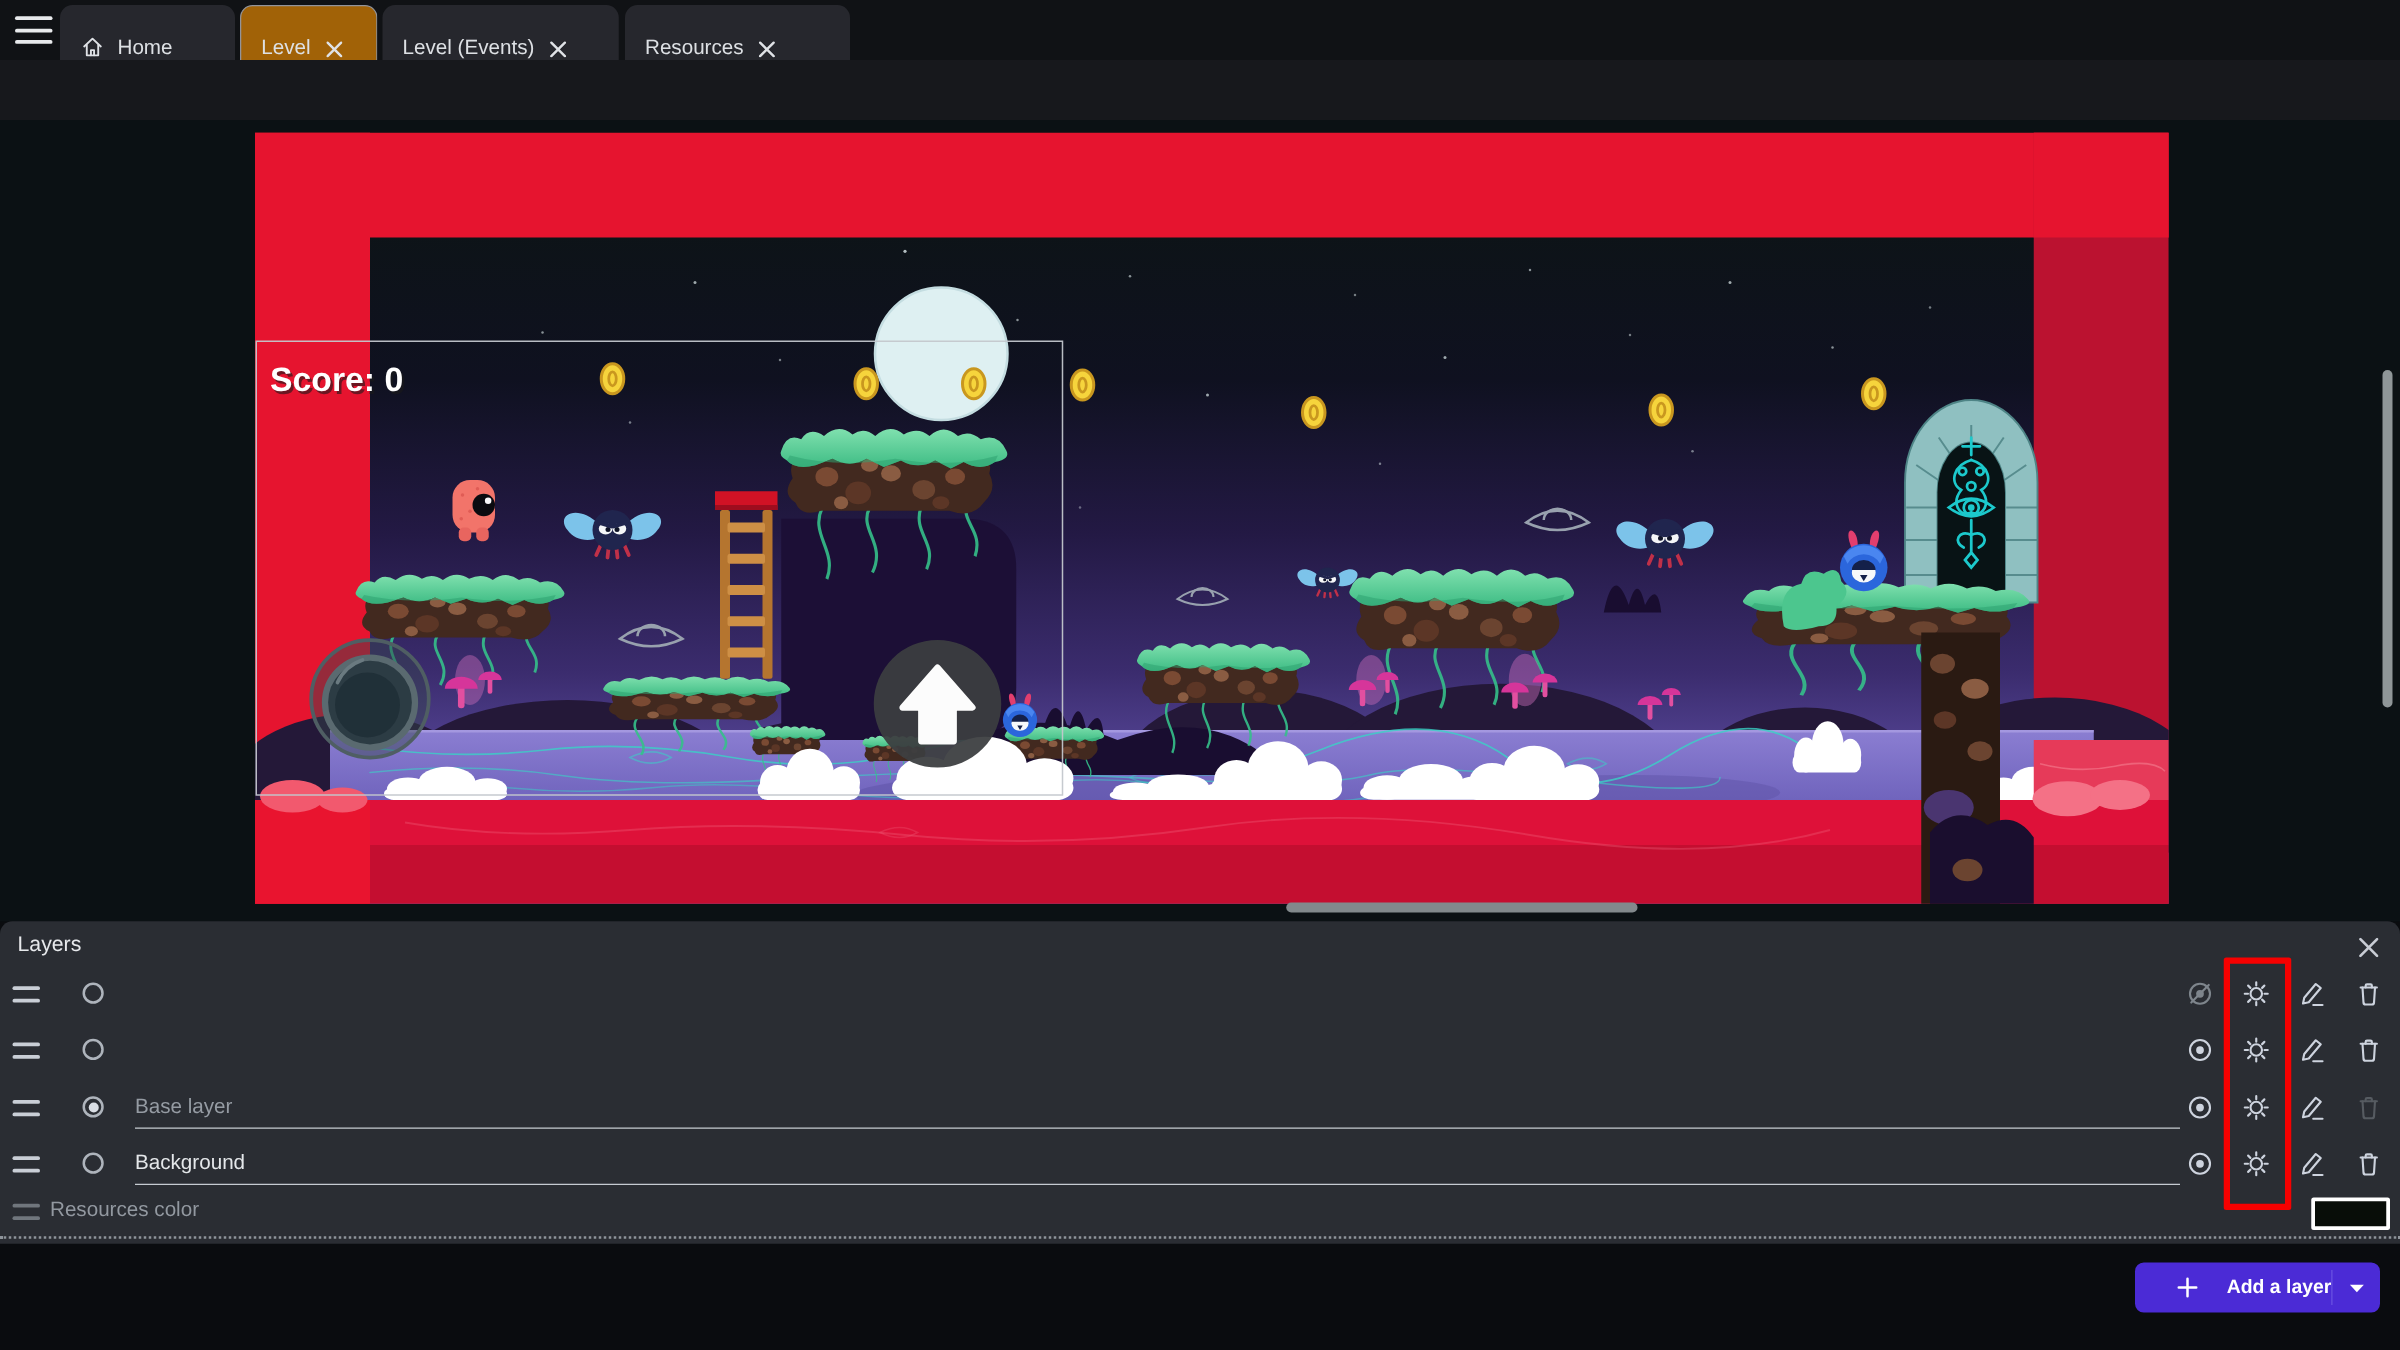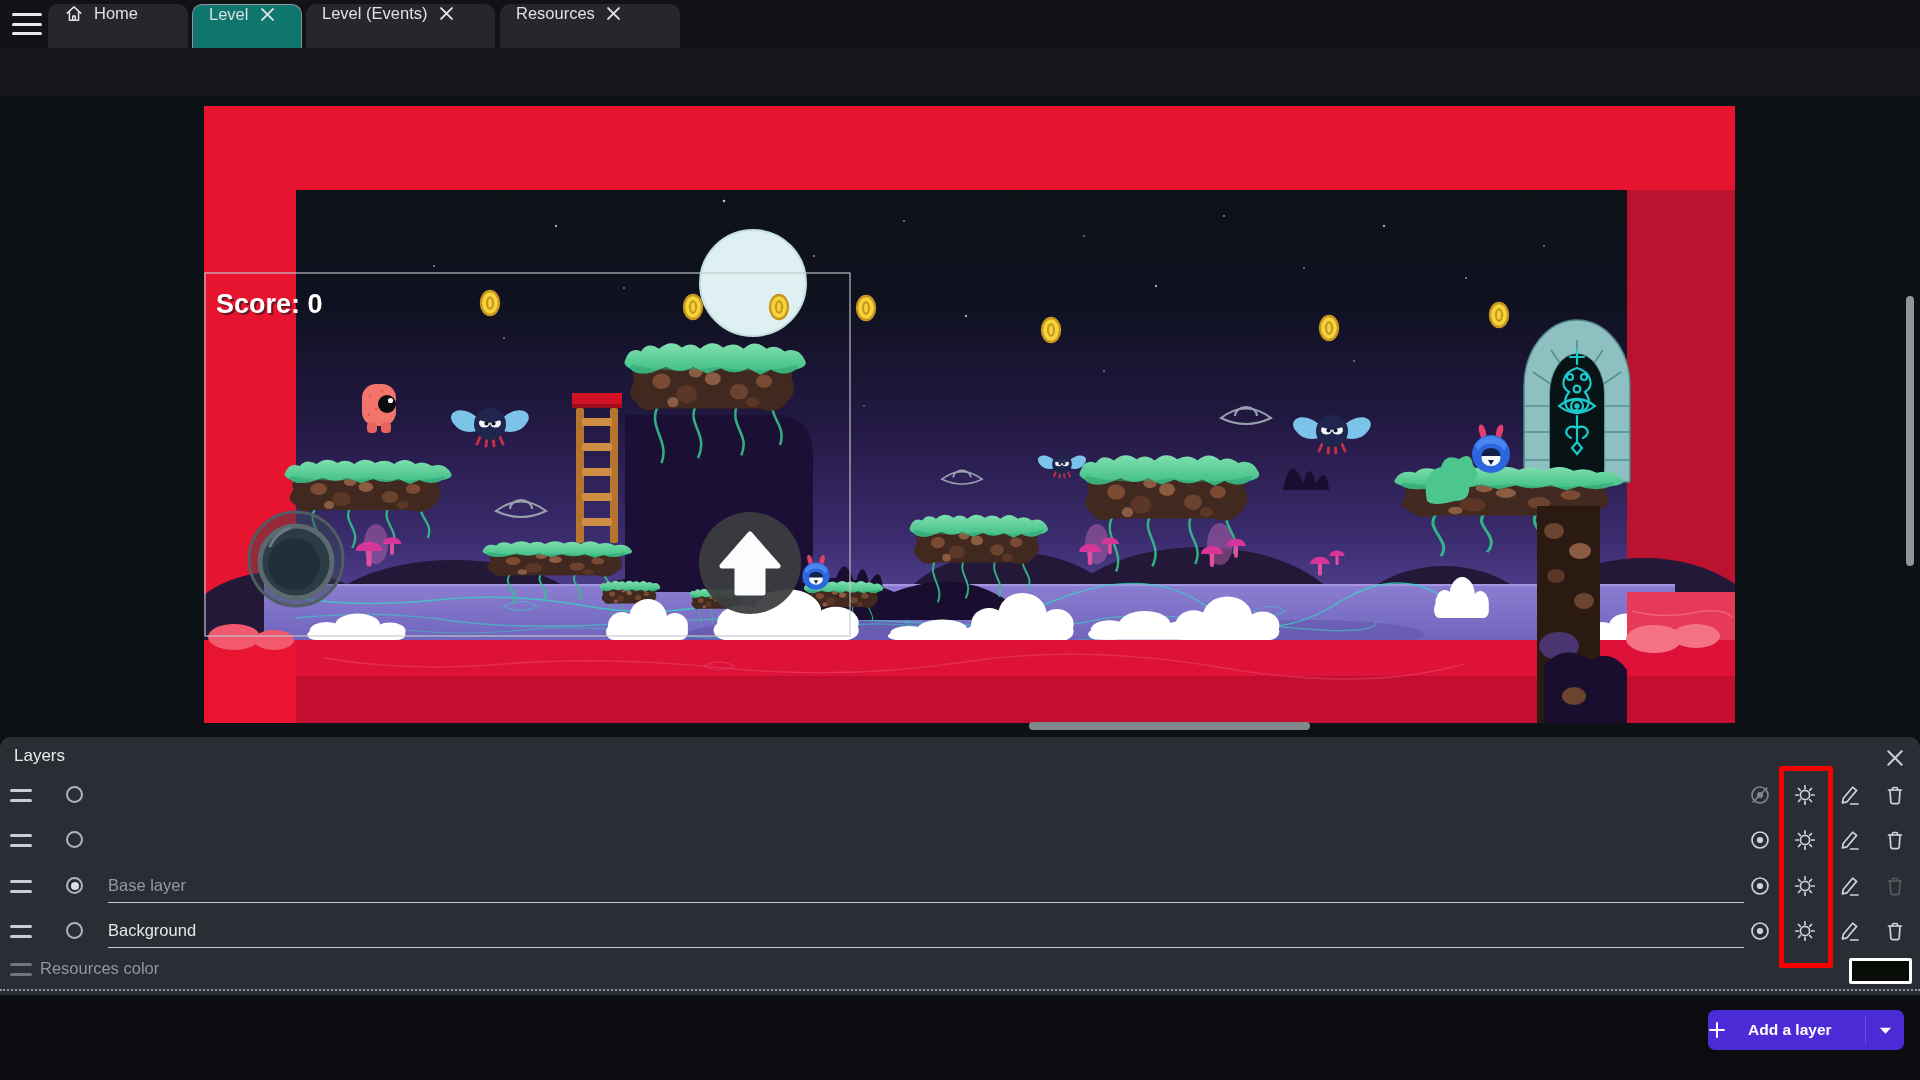--- a/index.html
+++ b/index.html
@@ -8,22 +8,22 @@
   .abs{position:absolute}
   svg{display:block}
   .ico{stroke:#DFE2E6;fill:none;stroke-width:1.8;stroke-linecap:round;stroke-linejoin:round}
 
   
   .tabbar{position:absolute;left:0;top:0;width:1920px;height:48px;background:#101215}
   .toolbar{position:absolute;left:0;top:48px;width:1920px;height:48px;background:#17181C}
   .hamburger{position:absolute;left:12px;top:13px;width:30px;height:22px;display:flex;flex-direction:column;justify-content:space-between;cursor:pointer}
   .hamburger span{height:3px;background:#E8EAEC;border-radius:2px}
   .tab{position:absolute;top:4px;height:44px;border-radius:10px 10px 0 0;background:#26272D;
-       display:flex;align-items:flex-start;gap:10px;padding:0 16px;font-size:16.5px;color:#DDE0E4;box-sizing:border-box}
-  .tab.active{background:#0f766e;border:1px solid #93949A;border-bottom:none}
+       display:flex;align-items:flex-end;gap:10px;padding:0 16px;font-size:16.5px;color:#DDE0E4;box-sizing:border-box}
+  .tab.active{background:#a16207;border:1px solid #93949A;border-bottom:none}
   .tab .close{width:18px;height:18px;display:flex;align-items:center;justify-content:center}
   .btn-preview{position:absolute;left:803px;top:56px;height:41px;border:1px solid #66686E;border-radius:9px;
        display:flex;align-items:stretch;color:#F2F3F5;font-weight:bold;font-size:16px;background:transparent}
   .btn-preview .main{display:flex;align-items:center;gap:12px;padding:0 20px}
   .btn-preview .sep{width:1px;background:#66686E}
   .btn-preview .caret{width:40px;display:flex;align-items:center;justify-content:center}
   .btn-publish{position:absolute;left:988px;top:56px;height:41px;width:130px;border-radius:9px;background:#6C45F0;
        display:flex;align-items:center;justify-content:center;gap:10px;color:#FFF;font-weight:bold;font-size:16px}
   .tools-left{position:absolute;left:14px;top:54px;height:36px;display:flex;align-items:center;gap:14px}
   .tools-right{position:absolute;right:12px;top:54px;height:36px;display:flex;align-items:center;gap:15px}
@@ -57,21 +57,21 @@
   .pico svg{stroke:#CDD3DE;fill:none;stroke-width:1.7;stroke-linecap:round;stroke-linejoin:round}
   .pico.dim svg{stroke:#7E858C}
   .pico.off svg{stroke:#565B61}
   .bgc-row{position:absolute;left:0;top:218px;width:1920px;height:36px;border-bottom:2px dotted #8E949B;box-sizing:border-box}
   .bgc-label{position:absolute;left:40px;top:4px;font-size:16.5px;color:#9298A0}
   .swatch{position:absolute;left:1849px;top:221px;width:57px;height:20px;background:#080D08;border:3px solid #FFF;border-radius:2px;cursor:pointer}
   .red-annot{position:absolute;left:1779px;top:766px;width:54px;height:202px;border:5px solid #F60000;border-radius:2px;box-sizing:border-box;pointer-events:none;z-index:60}
 
   .btn-addlayer{position:absolute;left:1708px;top:1010px;width:196px;height:40px;background:#4B2BD6;border-radius:7px;
        display:flex;align-items:stretch;color:#FFF;font-weight:bold;font-size:15.5px}
-  .btn-addlayer .main{flex:1;display:flex;align-items:center;justify-content:flex-start;gap:22px}
+  .btn-addlayer .main{flex:1;display:flex;align-items:center;justify-content:flex-end;gap:22px}
   .btn-addlayer .sep{width:1px;background:#6A52E2;margin:6px 0}
   .btn-addlayer .caret{width:38px;display:flex;align-items:center;justify-content:center}
 </style>
 </head>
 <body>
 
 <div class="tabbar">
   <div class="hamburger">
       <span></span>
       <span></span>

